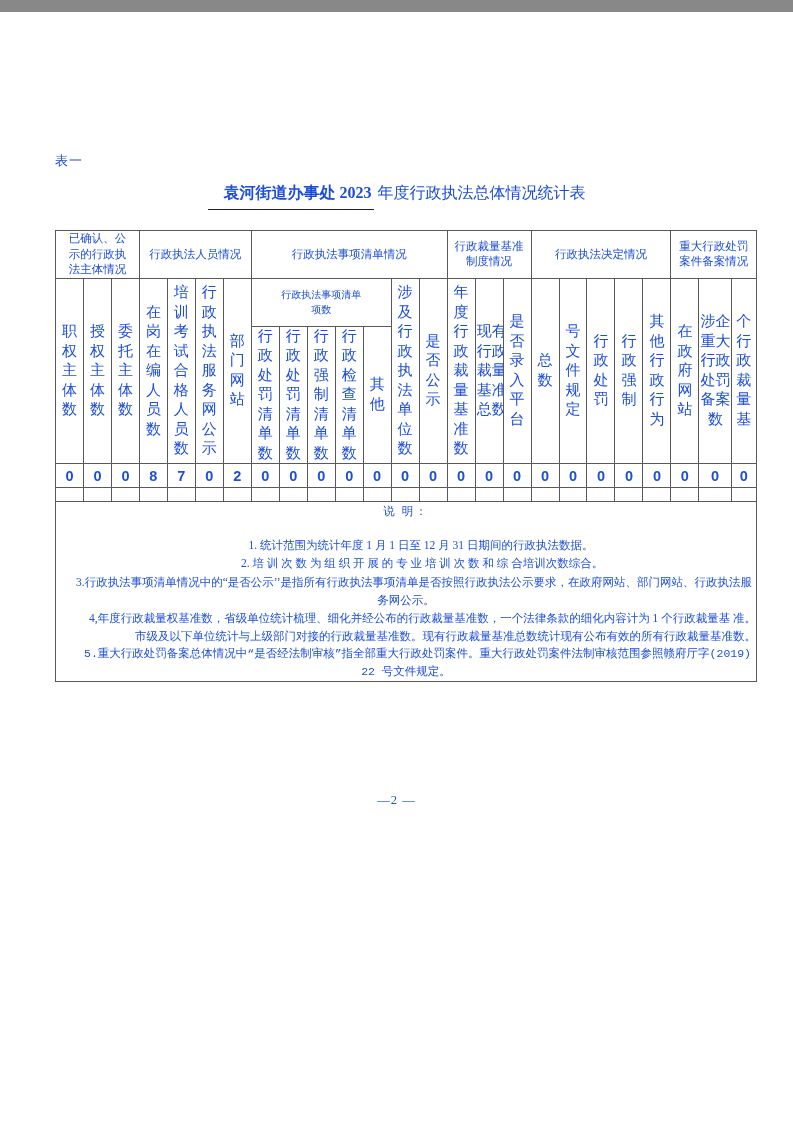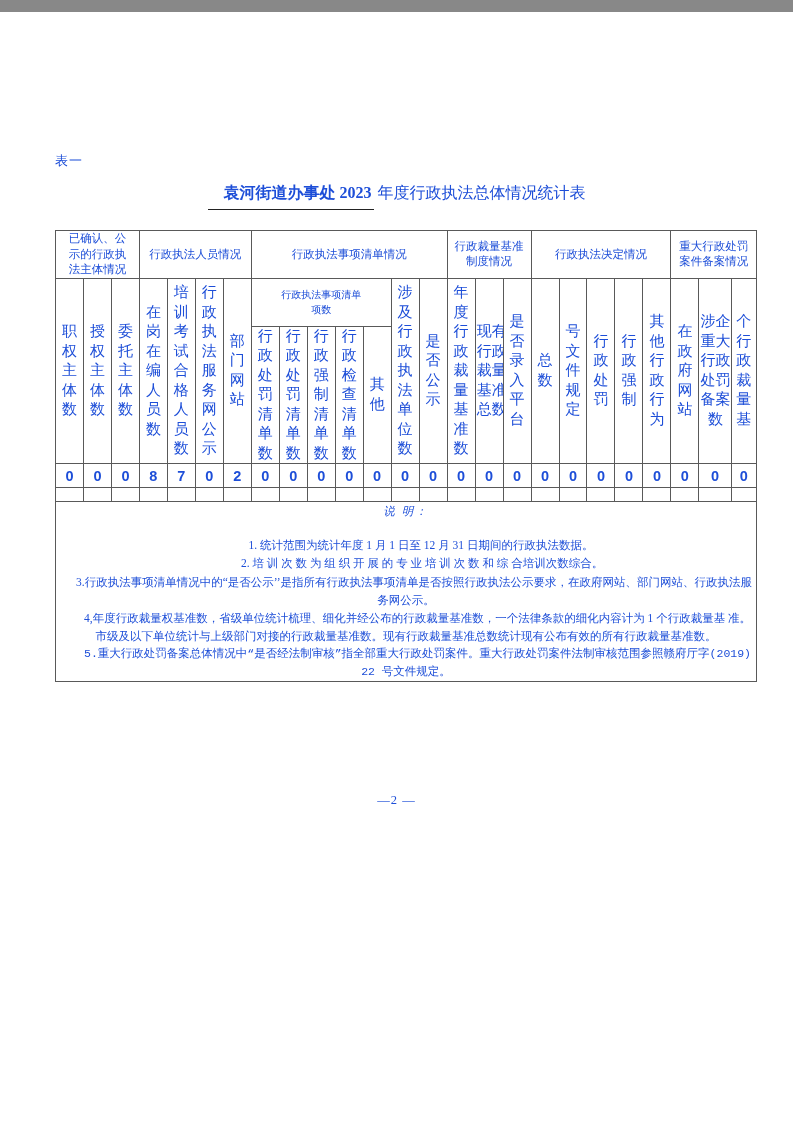--- a/index.html
+++ b/index.html
@@ -62,25 +62,25 @@
     font-size:14.5px;font-weight:600;
     text-align:center;
   }
   tr.r-empty td{height:13px;}
   td.notes-cell{
     text-align:left;vertical-align:top;
     padding:5px 10px 8px 10px;
     font-size:11.5px;
   }
   .notes-cell p{margin:0;line-height:1.58;}
-  .notes-title{letter-spacing:2px;margin-bottom:16px !important;font-style:italic;}
+  .notes-title{letter-spacing:2px;margin-bottom:16px !important;}
   .note-1{text-indent:2.6em;}
   .note-2{text-indent:2.8em;}
   .note-3{text-indent:1.4em;}
-  .note-4{text-indent:2.0em;}
+  .note-4{text-indent:2.0em;text-align:right;}
   .note-5{text-indent:2.0em;font-family:Liberation Mono, monospace;}
   .page-number{
     position:absolute;top:781px;left:0;width:100%;
     text-align:center;font-size:12.5px;letter-spacing:1px;
   }
 </style>
 </head>
 <body>
 
 <div class="page">

